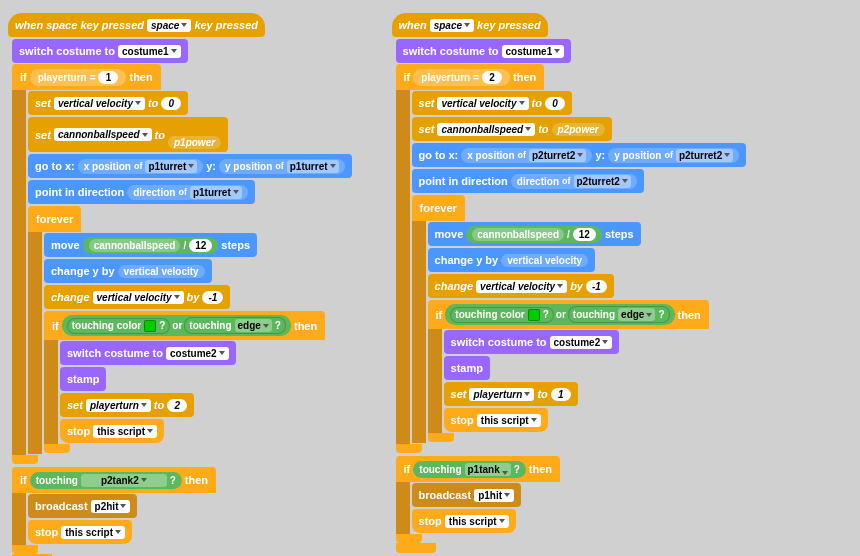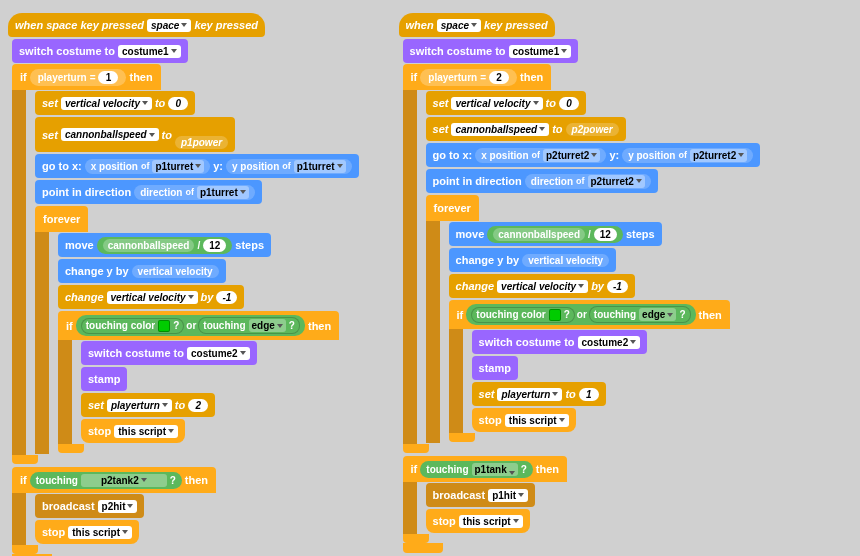--- a/index.html
+++ b/index.html
@@ -121,21 +121,21 @@
       align-items: center;
       gap: 3px;
       padding: 4px 8px;
       color: white;
       border-radius: 4px 4px 0 0;
       min-height: 26px;
       white-space: nowrap;
     }
     .c-left-bar {
       border-left: 14px solid;
-      padding-left: 9px;
+      padding-left: 2px;
       display: flex;
       flex-direction: column;
       align-items: flex-start;
     }
     .c-bottom-bar {
       height: 9px;
       border-radius: 0 0 4px 4px;
       display: inline-block;
       min-width: 26px;
     }

